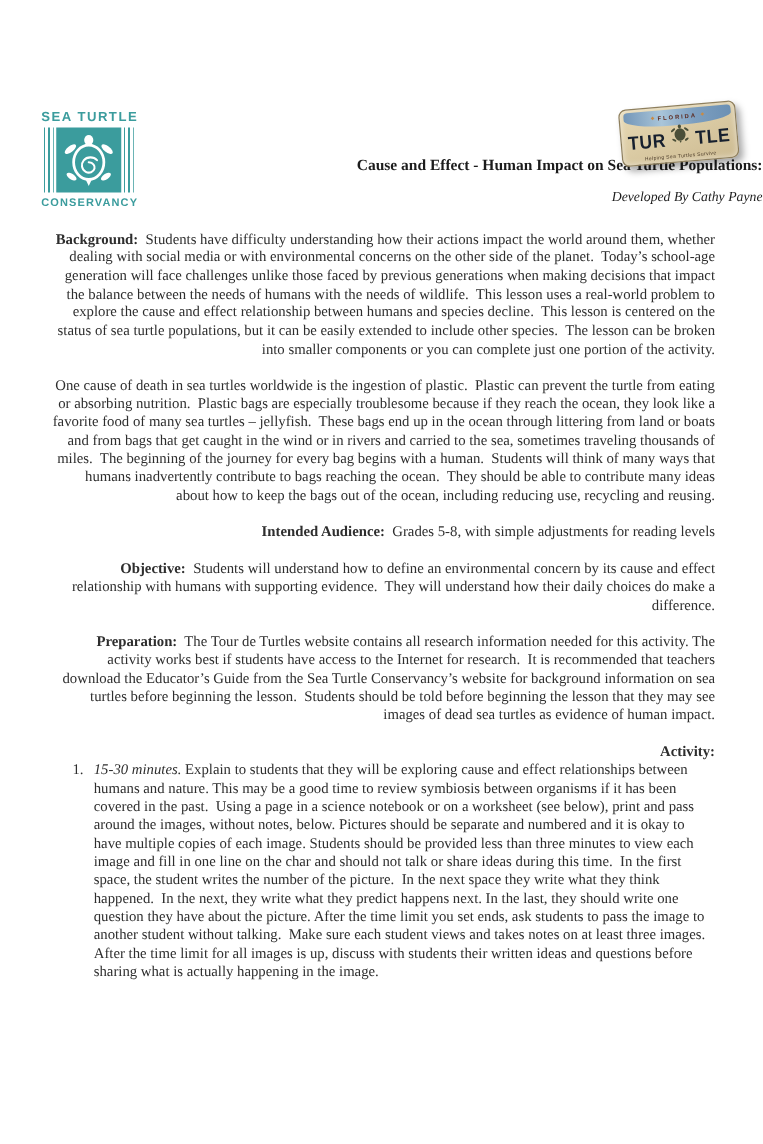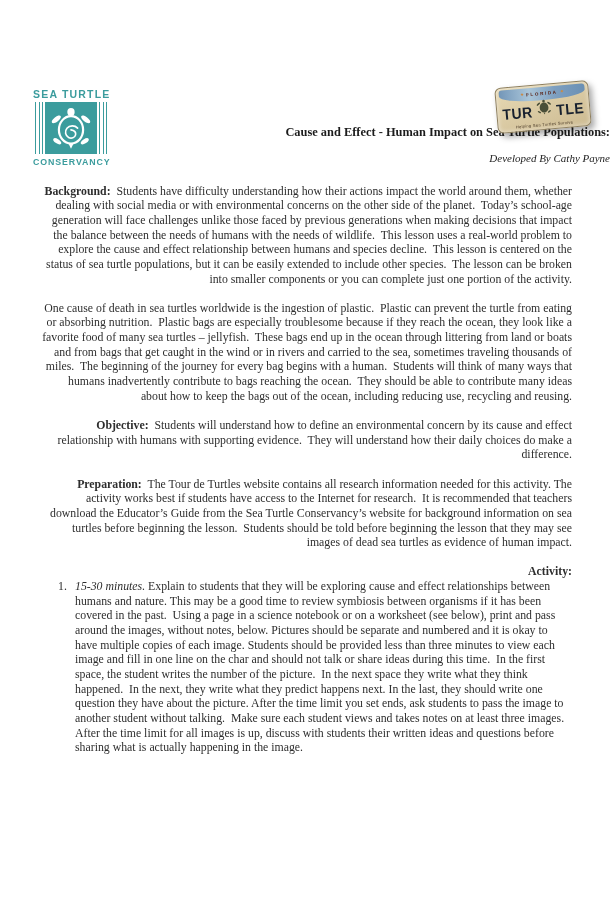--- a/index.html
+++ b/index.html
@@ -138,20 +138,21 @@
     <div class="title">Cause and Effect - Human Impact on Sea Turtle Populations:</div>
     <div class="byline">Developed By Cathy Payne</div>
   </div>
 
   <div class="content">
 
     <p class="para"><b class="lbl">Background:</b><span class="txt">  Students have difficulty understanding how their actions impact the world around them, whether dealing with social media or with environmental concerns on the other side of the planet.  Today’s school-age generation will face challenges unlike those faced by previous generations when making decisions that impact the balance between the needs of humans with the needs of wildlife.  This lesson uses a real-world problem to explore the cause and effect relationship between humans and species decline.  This lesson is centered on the status of sea turtle populations, but it can be easily extended to include other species.  The lesson can be broken into smaller components or you can complete just one portion of the activity.</span></p>
 
     <p class="para"><span class="txt">One cause of death in sea turtles worldwide is the ingestion of plastic.  Plastic can prevent the turtle from eating or absorbing nutrition.  Plastic bags are especially troublesome because if they reach the ocean, they look like a favorite food of many sea turtles – jellyfish.  These bags end up in the ocean through littering from land or boats and from bags that get caught in the wind or in rivers and carried to the sea, sometimes traveling thousands of miles.  The beginning of the journey for every bag begins with a human.  Students will think of many ways that humans inadvertently contribute to bags reaching the ocean.  They should be able to contribute many ideas about how to keep the bags out of the ocean, including reducing use, recycling and reusing.</span></p>
 
+    <p class="para"><b class="lbl">Intended Audience:</b><span class="txt">  Grades 5-8, with simple adjustments for reading levels</span></p>
 
     <p class="para"><b class="lbl">Objective:</b><span class="txt">  Students will understand how to define an environmental concern by its cause and effect relationship with humans with supporting evidence.  They will understand how their daily choices do make a difference.</span></p>
 
     <p class="para"><b class="lbl">Preparation:</b><span class="txt">  The Tour de Turtles website contains all research information needed for this activity. The activity works best if students have access to the Internet for research.  It is recommended that teachers download the Educator’s Guide from the Sea Turtle Conservancy’s website for background information on sea turtles before beginning the lesson.  Students should be told before beginning the lesson that they may see images of dead sea turtles as evidence of human impact.</span></p>
 
     <p class="para" style="margin-bottom:0;"><b class="lbl">Activity:</b></p>
 
     <div class="activity-list">
       <div class="activity-item">
         <span class="num">1.</span>

